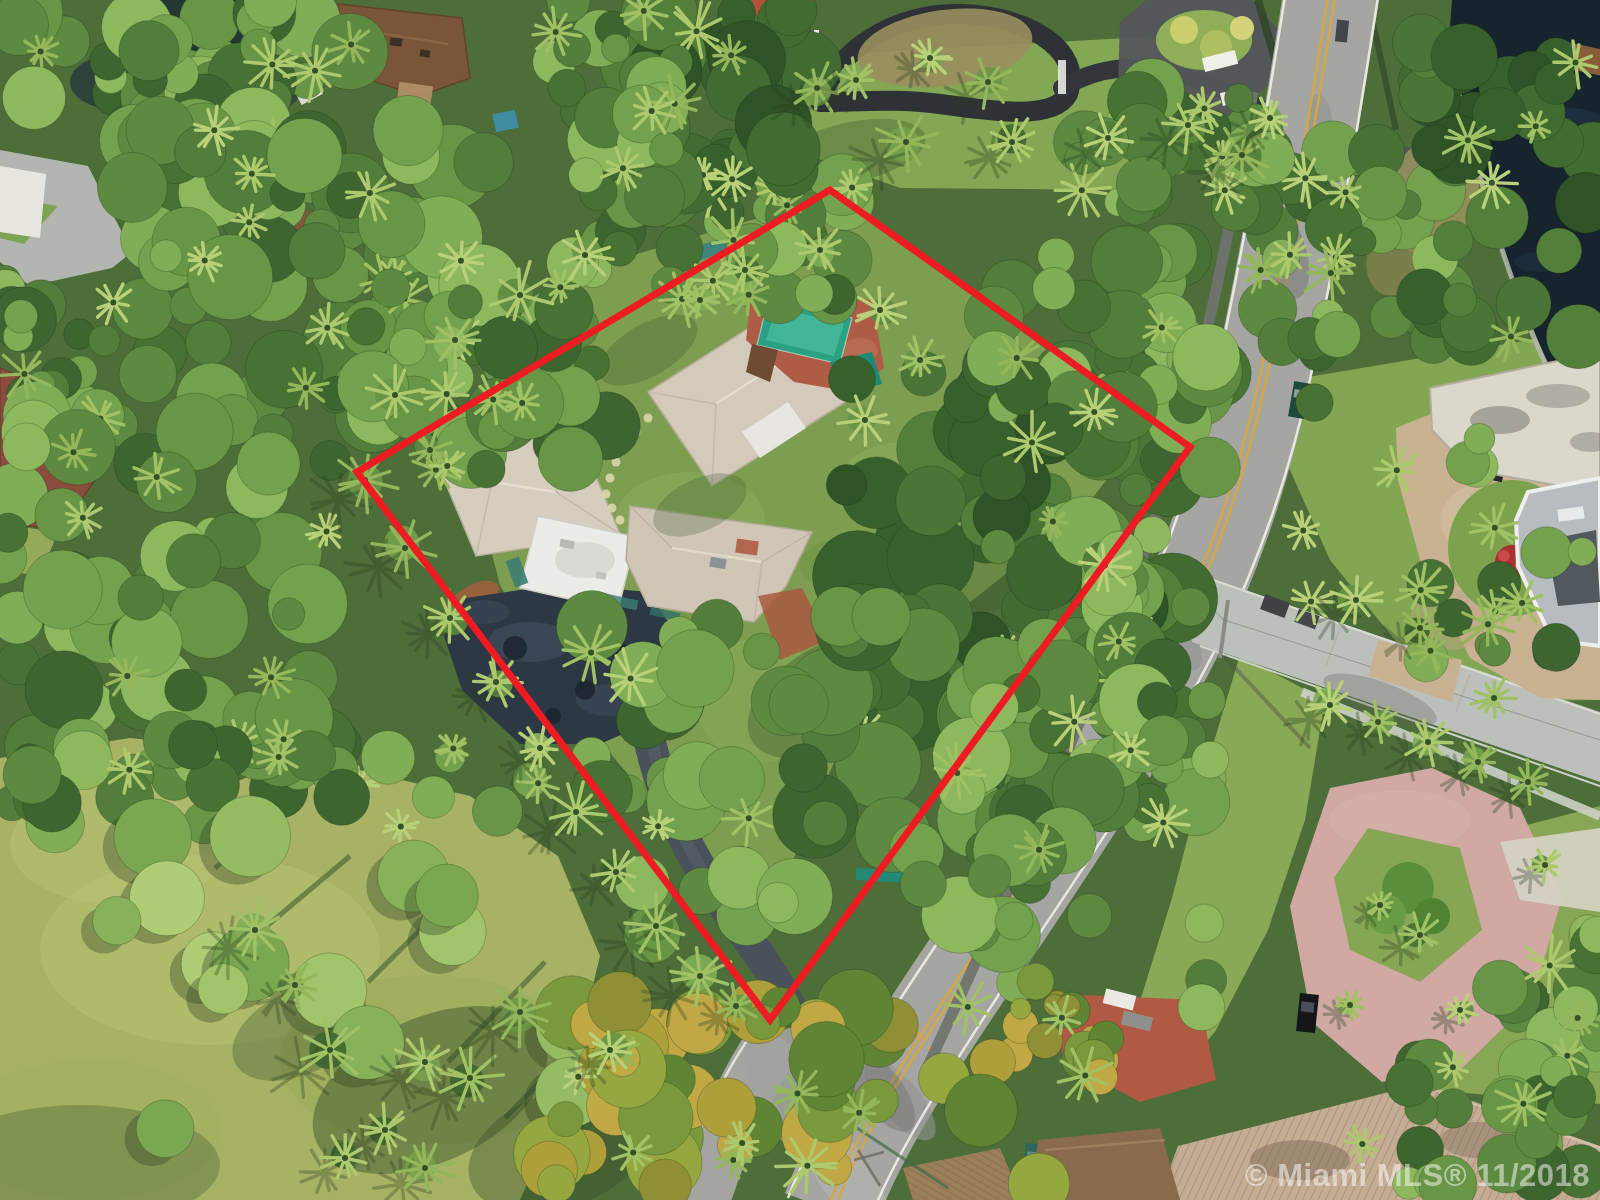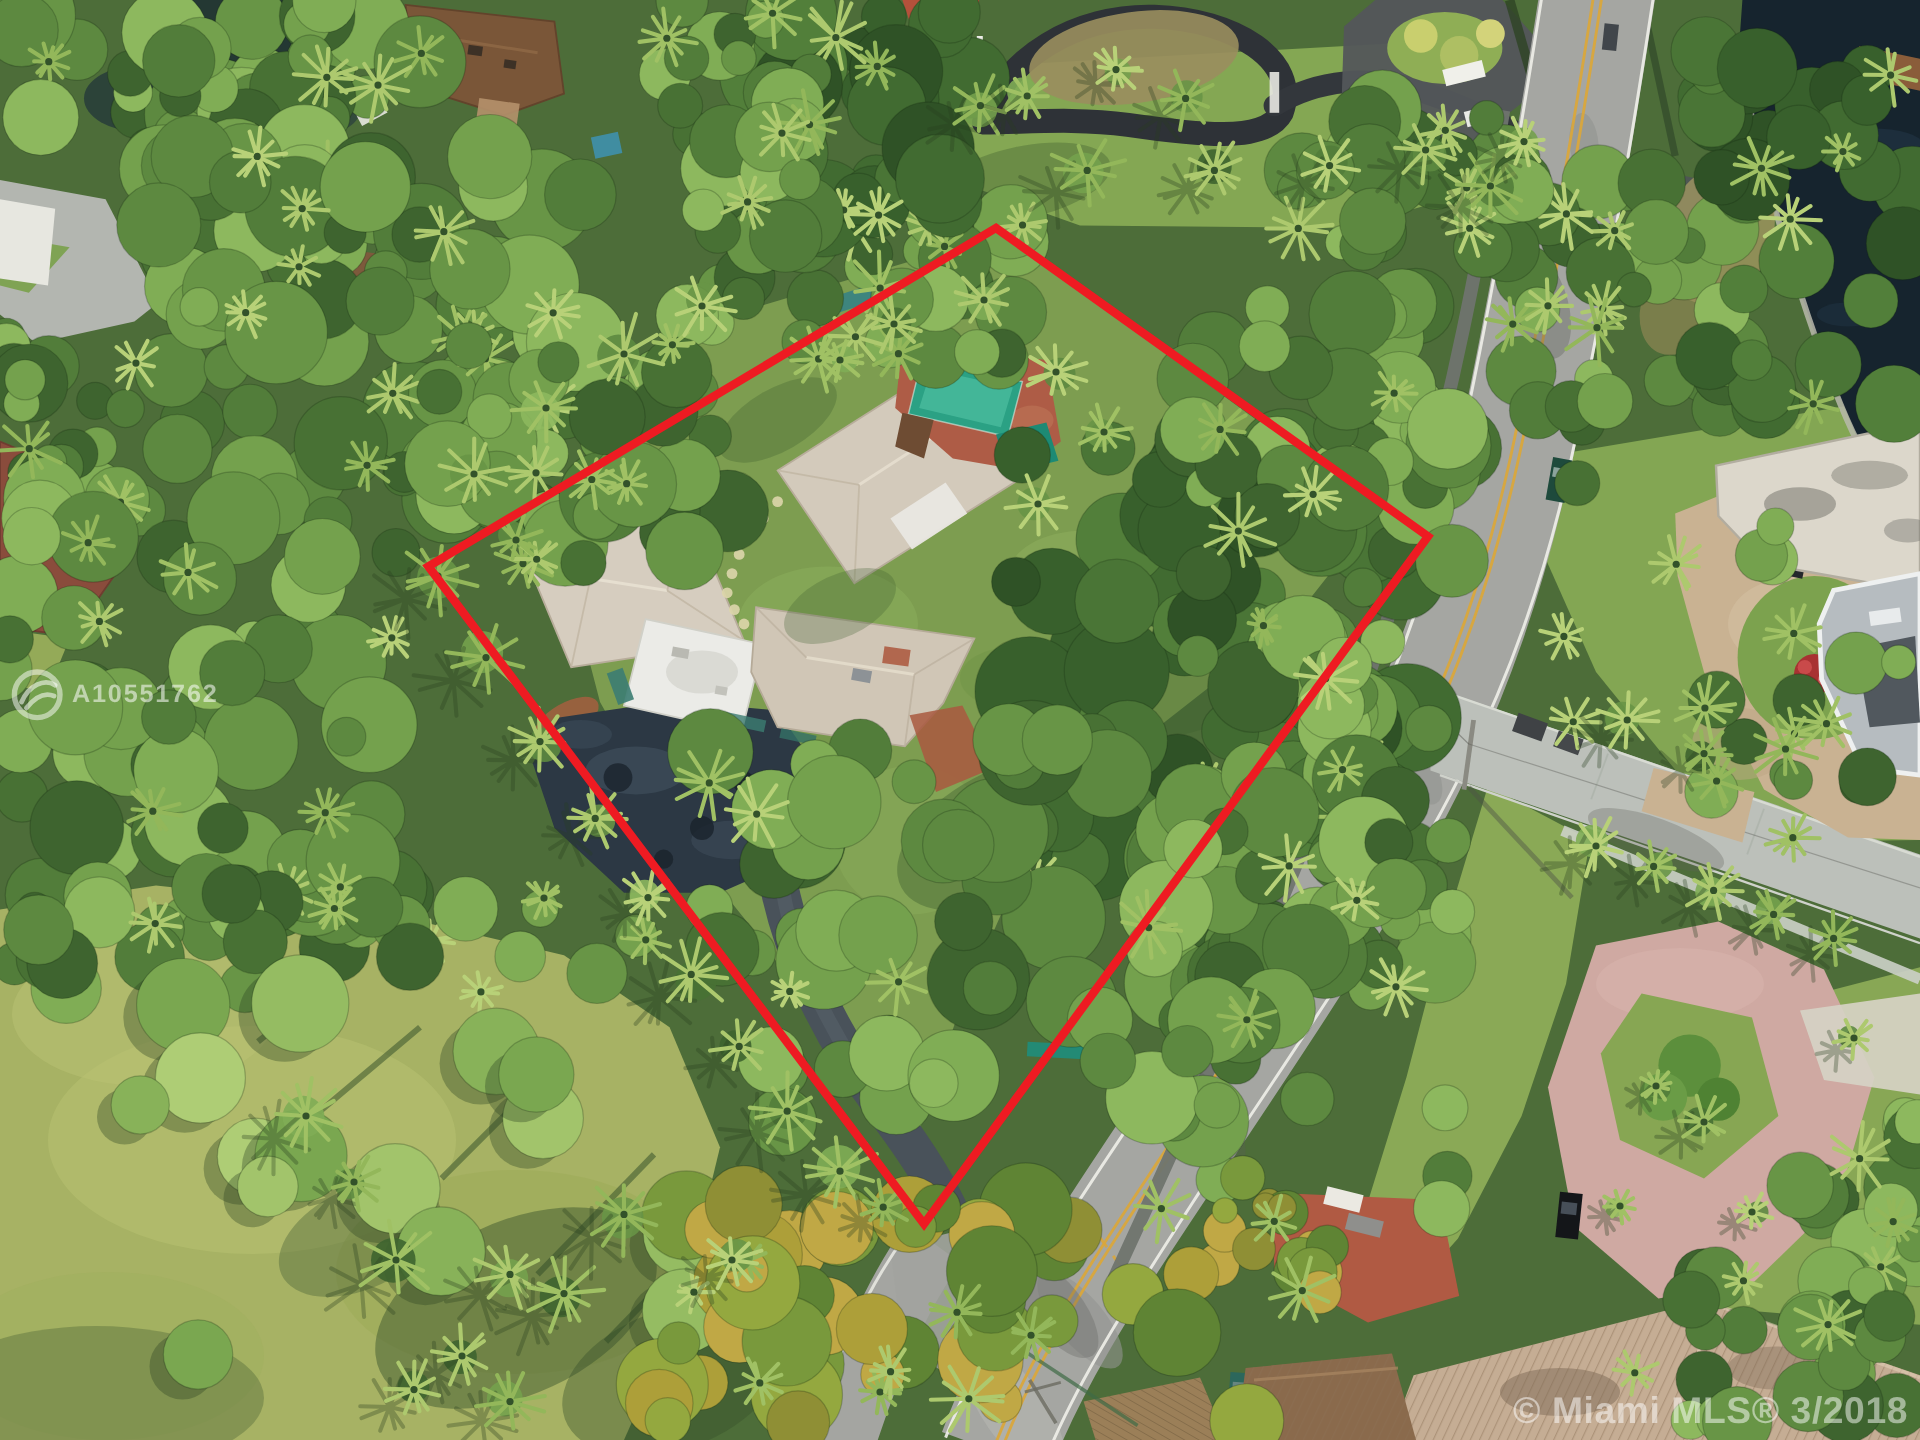--- a/index.html
+++ b/index.html
@@ -1495,22 +1495,15 @@
       <circle cx="520" cy="295" r="3" fill="#33522a"></circle>
       <circle cx="586.0745953419246" cy="250.03249932313338" r="14.359074529909996" fill="#689546" opacity="0.9"></circle>
       <path d="M585.0 255.0L613.1 259.3M585.0 255.0L604.4 275.0M585.0 255.0L584.9 274.3M585.0 255.0L570.3 279.2M585.0 255.0L563.8 262.1M585.0 255.0L563.7 240.8M585.0 255.0L576.6 231.3M585.0 255.0L596.5 239.0M585.0 255.0L609.4 247.3" stroke="#b8d178" stroke-width="3.4" fill="none" stroke-linecap="round"></path>
       <circle cx="585" cy="255" r="3" fill="#33522a"></circle>
       <circle cx="426.52205176185817" cy="445.90048133861274" r="11.442091499965173" fill="#5d8940" opacity="0.9"></circle>
       <path d="M430.0 450.0L445.9 456.5M430.0 450.0L443.6 462.1M430.0 450.0L427.0 465.6M430.0 450.0L417.9 459.5M430.0 450.0L410.3 454.7M430.0 450.0L418.2 438.0M430.0 450.0L422.5 436.1M430.0 450.0L436.6 429.0M430.0 450.0L451.4 442.5" stroke="#93b75a" stroke-width="3.4" fill="none" stroke-linecap="round"></path>
       <circle cx="430" cy="450" r="3" fill="#33522a"></circle>
       <polygon points="830,190 1190,447 770,1020 357,472" fill="none" stroke="#ee1b22" stroke-width="7" stroke-linejoin="miter"></polygon>
     </svg>
 
-  <div id="wm-left" class="wm">
-    <svg width="46" height="46" viewBox="0 0 46 46">
-      <circle cx="23" cy="23" r="19" fill="none" stroke="rgba(255,255,255,0.5)" stroke-width="4.5"></circle>
-      <path d="M10,29 C16,15 29,9 38,15 M14,34 C22,24 30,21 37,24" fill="none" stroke="rgba(255,255,255,0.55)" stroke-width="4" stroke-linecap="round"></path>
-    </svg>
-    <span>A10551762</span>
-  </div>
 
-  <div id="wm-br" class="wm">© Miami MLS® 3/2018</div>
+  <div id="wm-br" class="wm">© Miami MLS® 11/2018</div>
 </div>
 
 </body></html>

